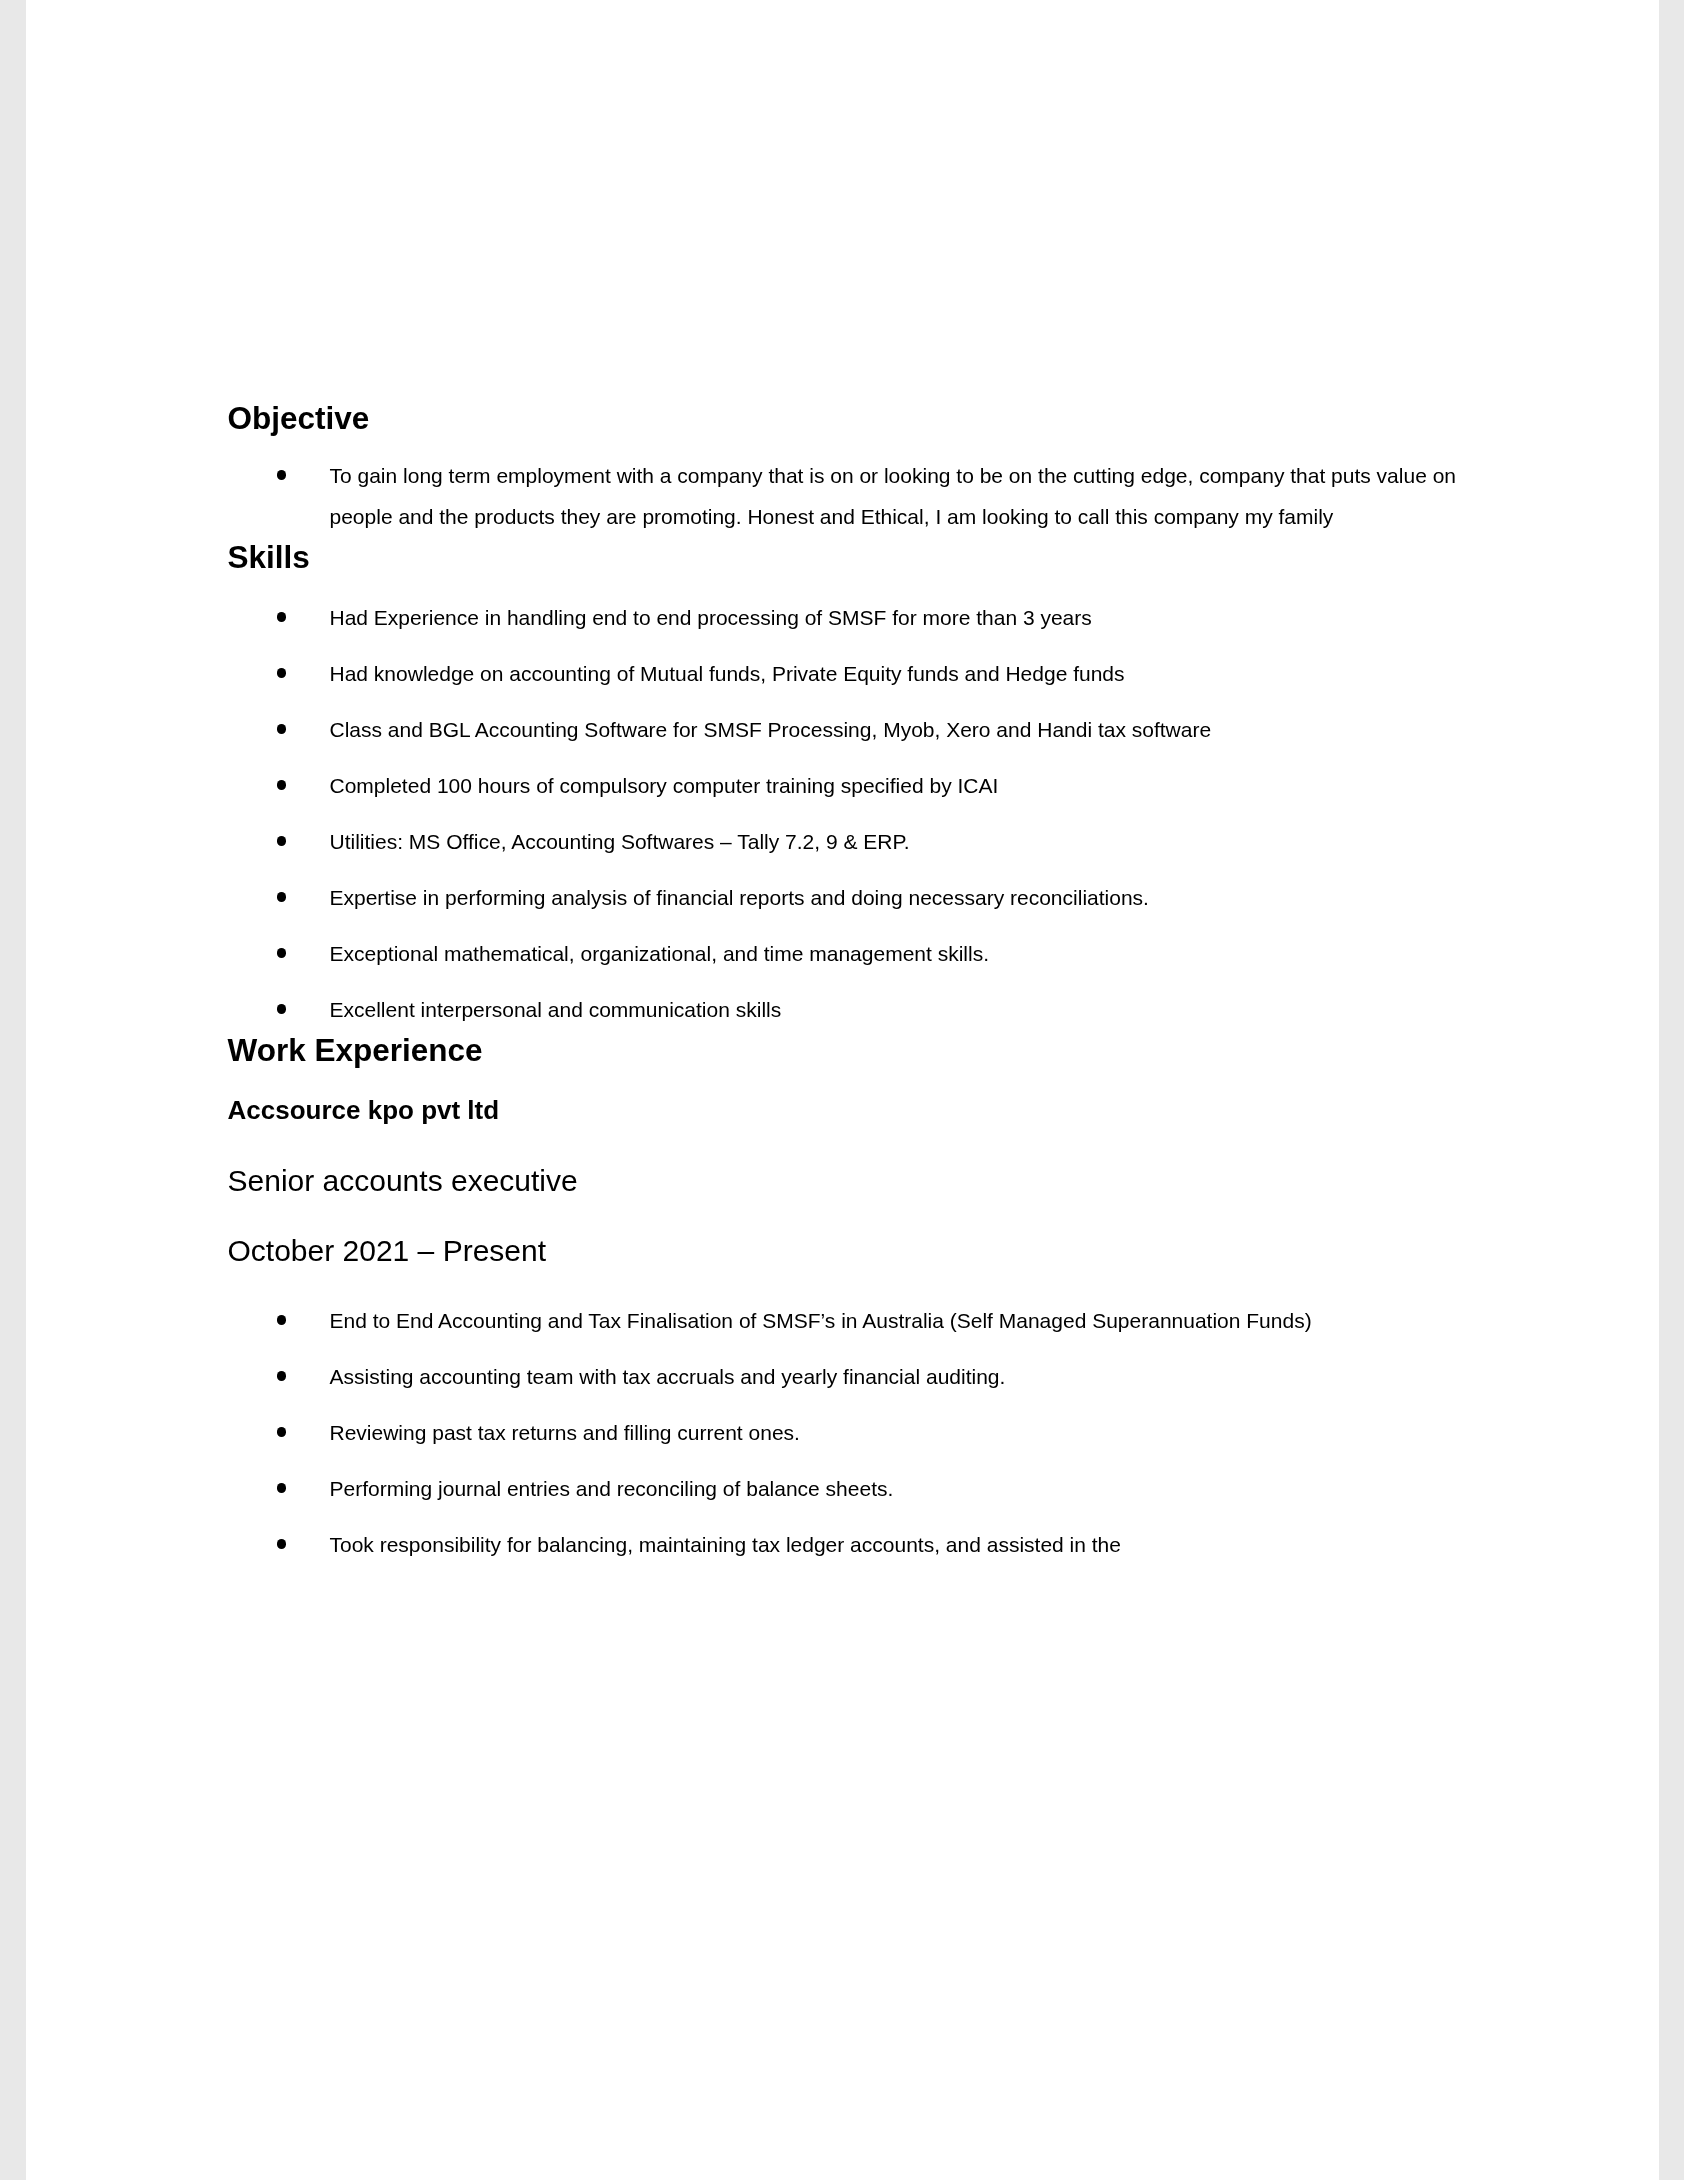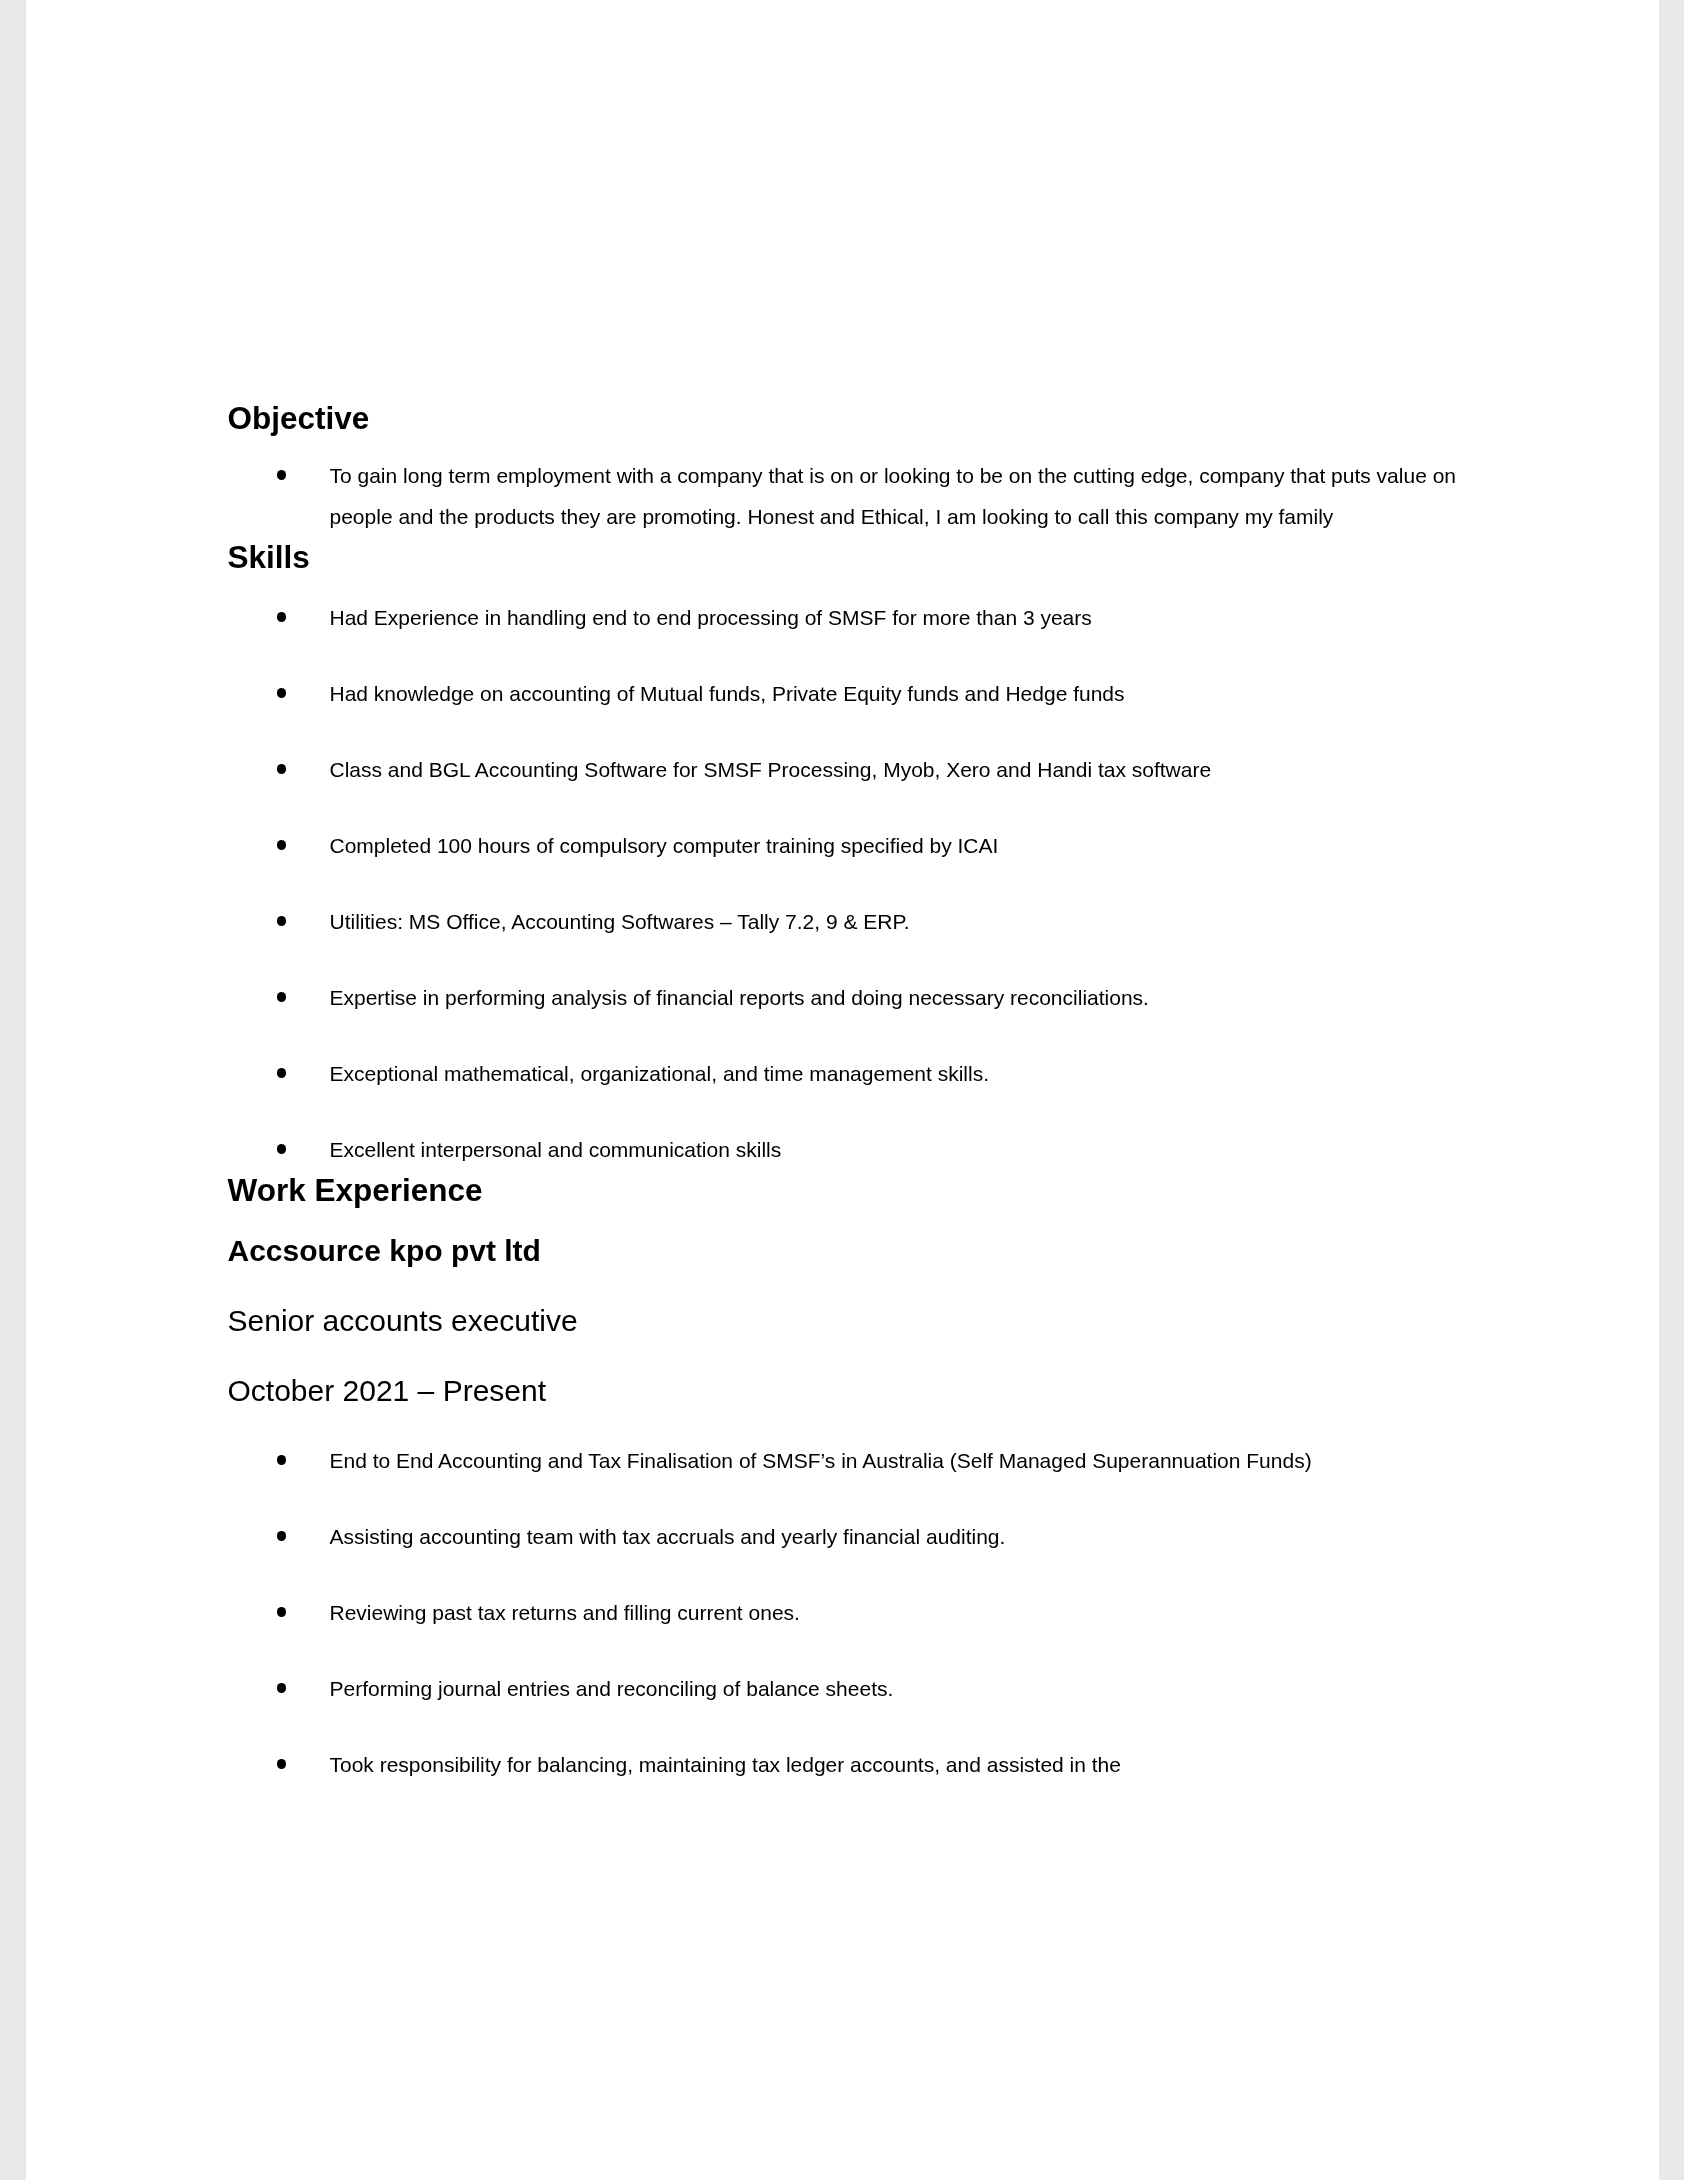--- a/index.html
+++ b/index.html
@@ -24,38 +24,38 @@
   }
   .mt-section { margin-top: 55px; }
 
   ul.bullets { list-style: none; margin: 0; padding: 0; }
   ul.bullets li {
     position: relative;
     padding-left: 102px;
     font-size: 21px;
     line-height: 41px;
   }
-  ul.bullets li + li { margin-top: 35px; }
+  ul.bullets li + li { margin-top: 15px; }
   .dot {
     position: absolute;
     left: 49px;
     top: 15.3px;
     width: 9.4px;
     height: 9.4px;
     border-radius: 50%;
     background: #000000;
   }
 
   #objective-list { margin-top: 16px; }
   #skills-list    { margin-top: 19px; }
   #we-list        { margin-top: 29px; }
 
   .company {
     margin: 19px 0 0 0;
-    font-size: 30px;
+    font-size: 26px;
     line-height: 41px;
     font-weight: 700;
   }
   .meta {
     margin: 29px 0 0 0;
     font-size: 30px;
     line-height: 41px;
     font-weight: 400;
   }
 </style>

